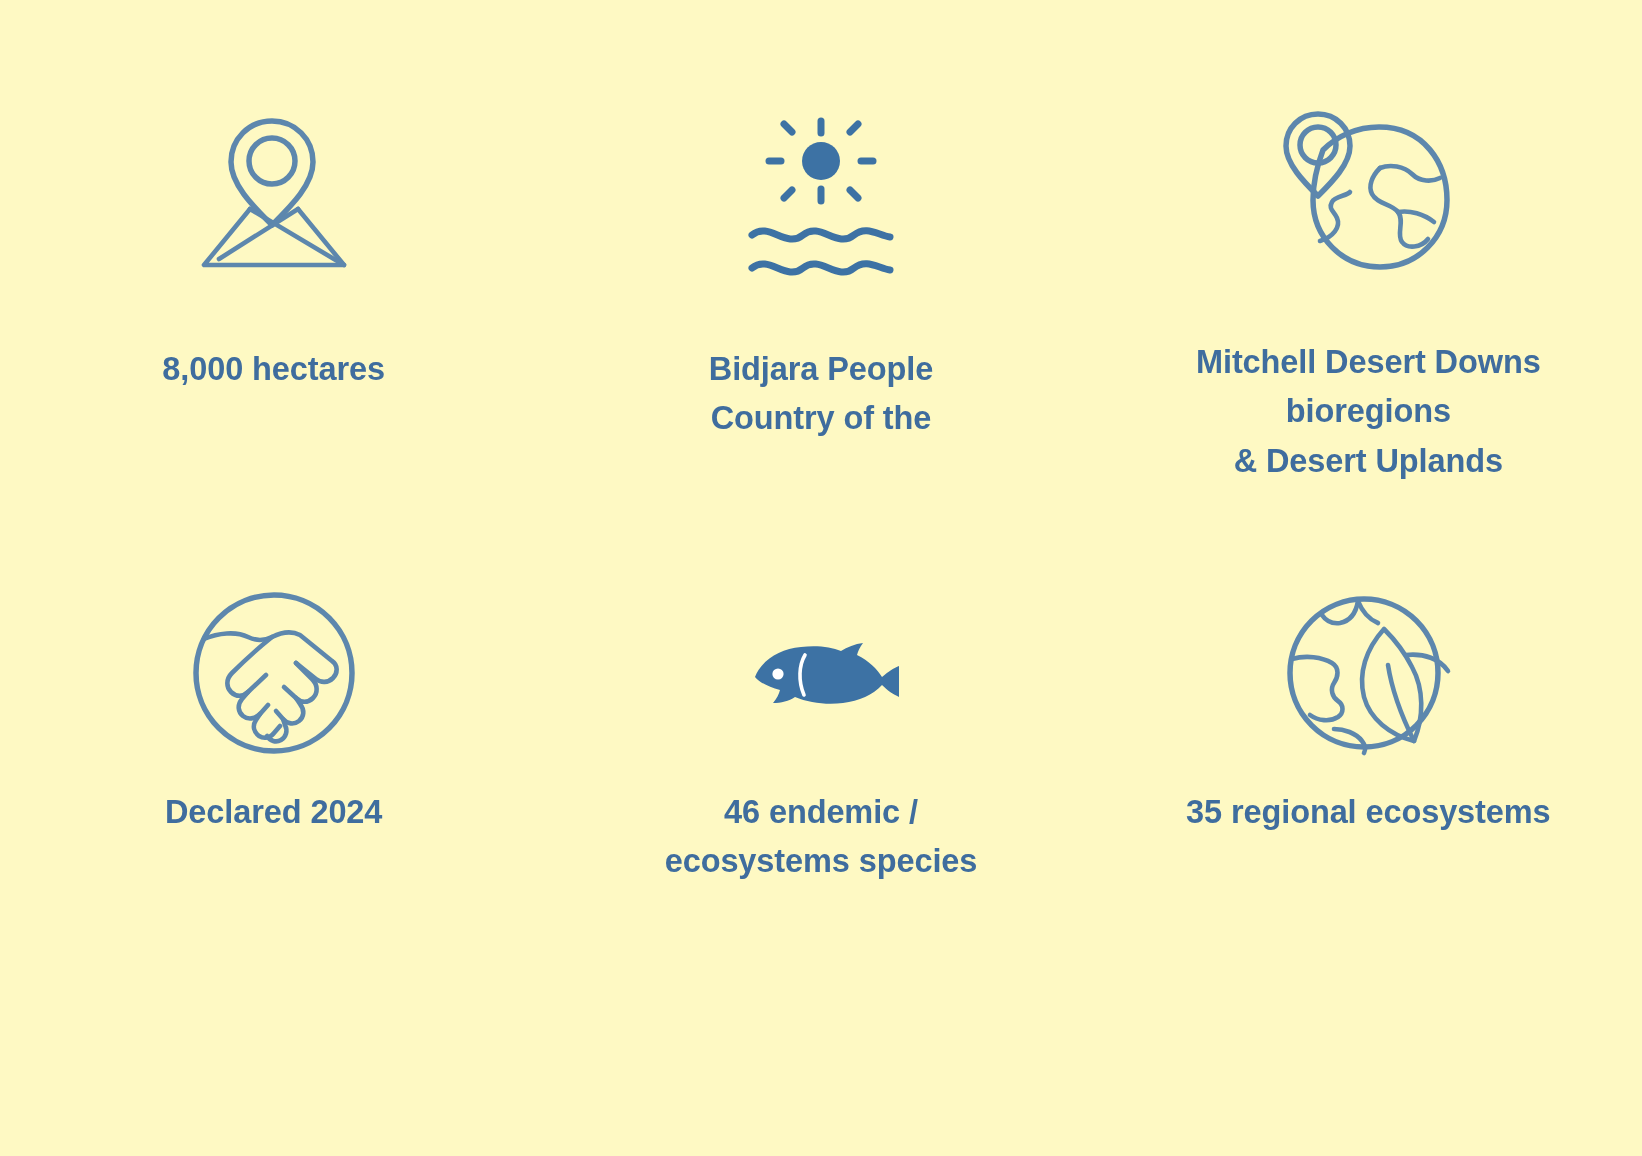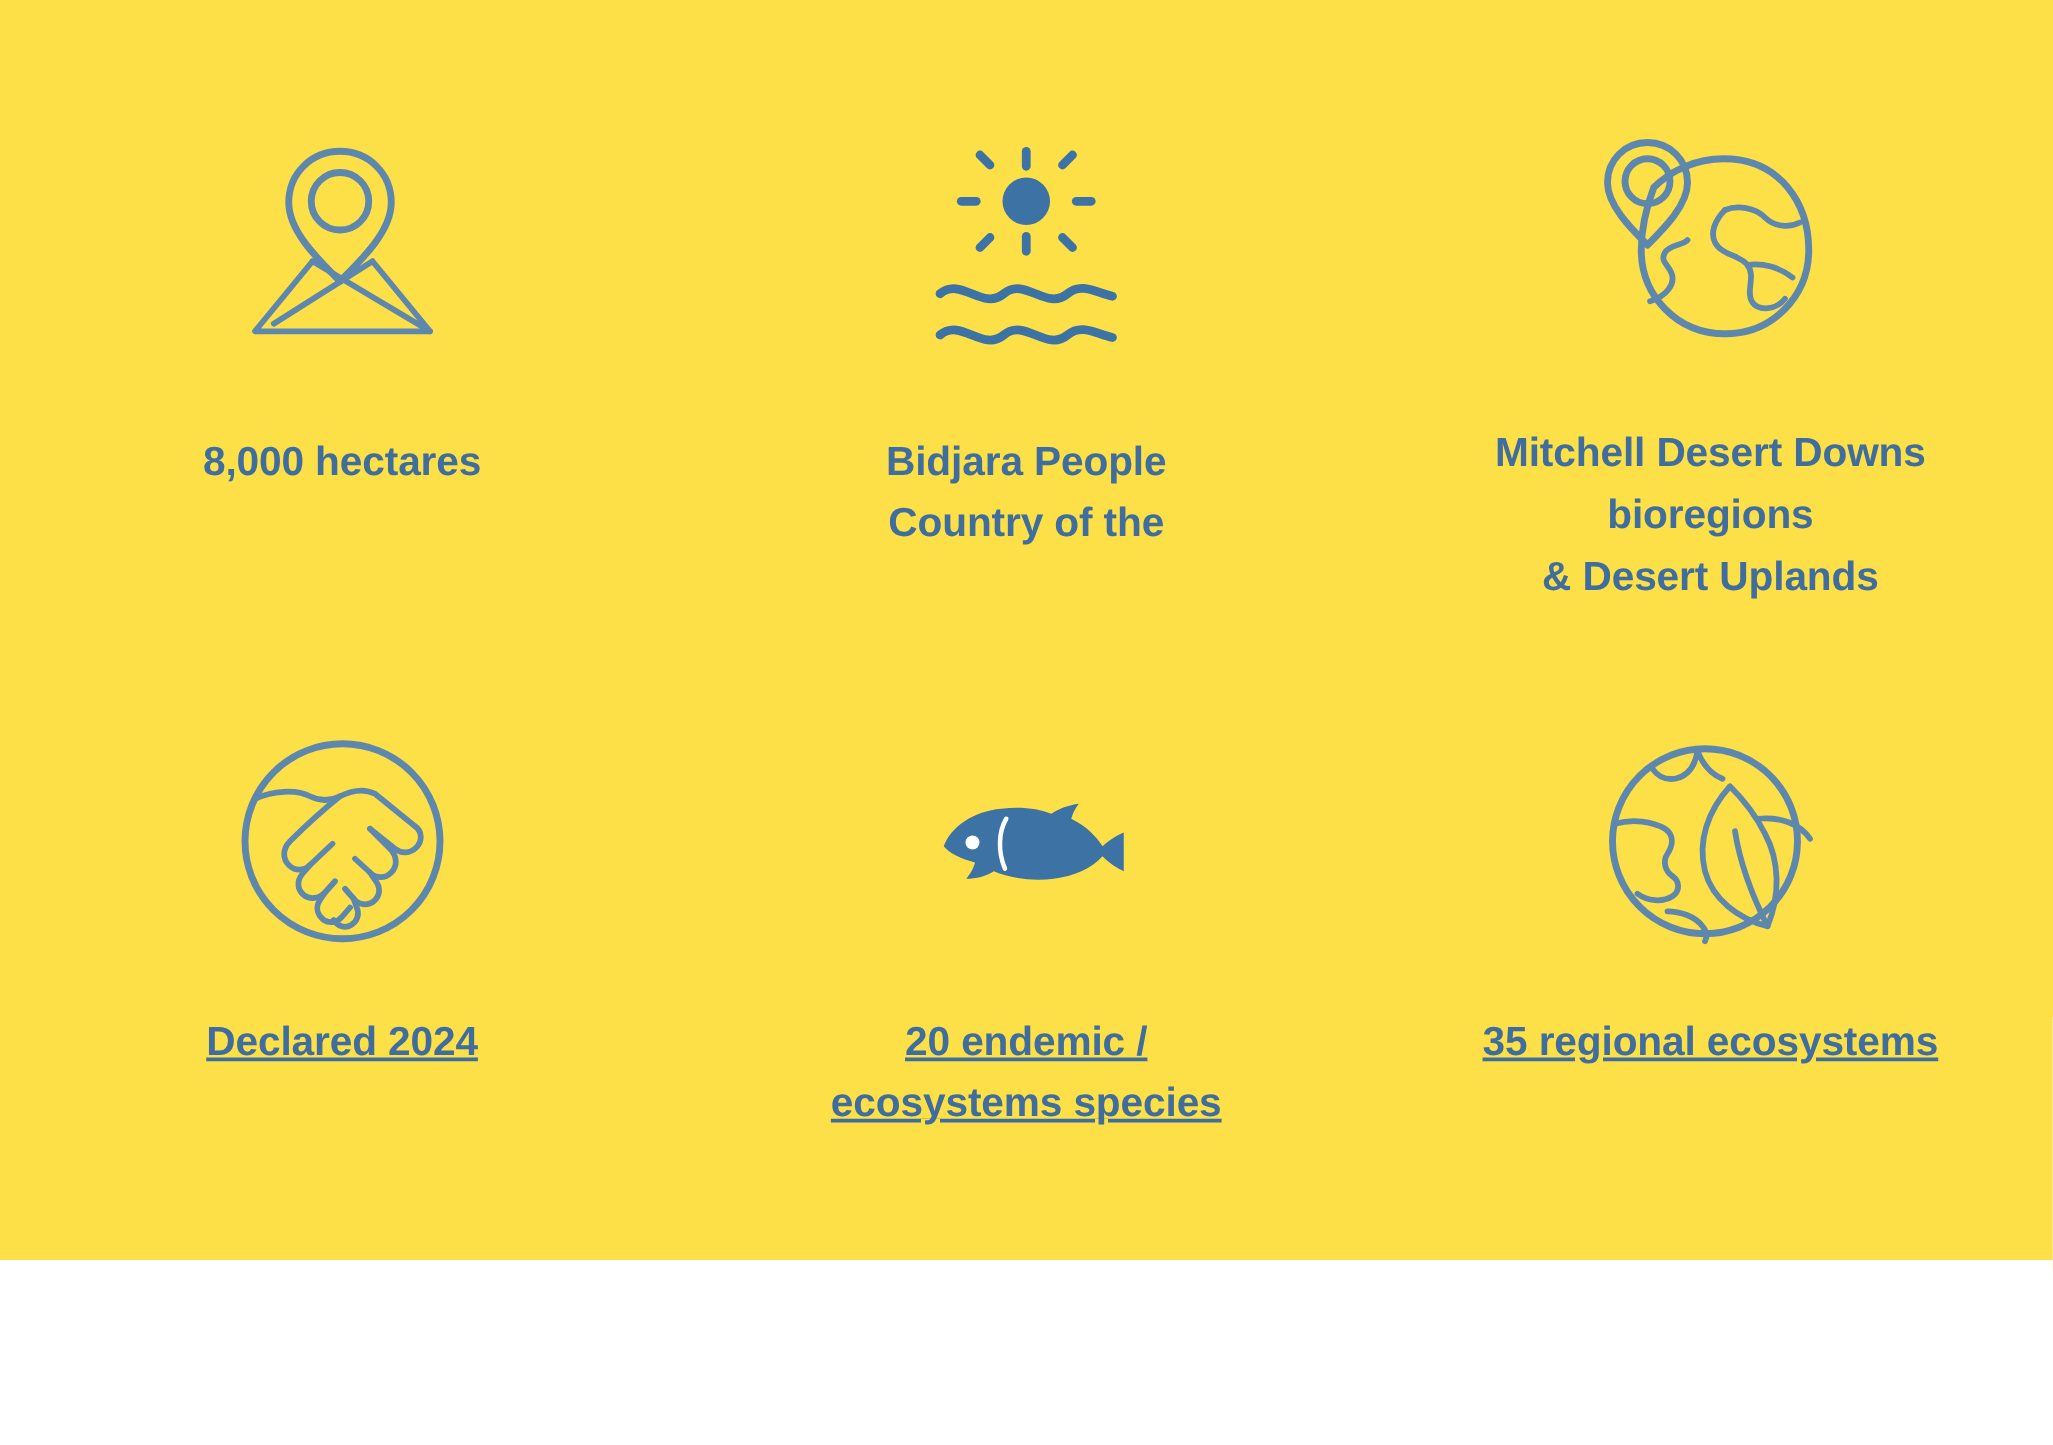--- a/index.html
+++ b/index.html
@@ -9,23 +9,23 @@
   }
   body {
     width: 1642px;
     height: 1156px;
     font-family: "Liberation Sans", sans-serif;
     overflow: hidden;
   }
 
   .infographic {
     width: 1642px;
-    height: 1008px;
+    height: 1156px;
     position: relative;
-    background: #fde047;
+    background: #fef9c3;
     box-sizing: border-box;
   }
 
   .grid {
     position: absolute;
     left: 0;
     top: 0;
     width: 1642px;
     height: 1010px;
     display: grid;
@@ -63,21 +63,21 @@
     text-align: center;
     color: #3f6d9e;
     font-weight: bold;
     font-size: 32.5px;
     line-height: 1.52;
     letter-spacing: -0.1px;
     max-width: 420px;
     font-family: "Liberation Sans", sans-serif;
   }
 
-  .stat-card.row-2 .stat-label { margin-top: 49px; text-decoration: underline; }
+  .stat-card.row-2 .stat-label { margin-top: 28px; }
 
   .icon-stroke {
     fill: none;
     stroke: #5d87ad;
     stroke-width: 5.5;
     stroke-linecap: round;
     stroke-linejoin: round;
   }
   .icon-stroke-thin {
     fill: none;
@@ -186,21 +186,21 @@
 
     <div class="stat-card row-2">
       <div class="icon-slot">
         <svg width="156" height="64" viewBox="0 0 156 64" aria-hidden="true">
           <path class="icon-fill" d="M12 36 C 18 20 36 8 58 6 C 74 4 88 6 98 10 C 104 6 112 3 120 2 C 117 6 115 10 114 14 C 126 20 134 28 139 36 C 146 30 151 27 156 25 L 156 56 C 150 53 145 50 139 44 C 130 54 116 60 100 62 C 84 64 66 62 52 56 C 46 60 38 62 30 62 C 34 57 36 53 37 49 C 26 46 17 42 12 36 Z"></path>
           <circle cx="35" cy="33" r="5.6" fill="#ffffff"></circle>
           <path d="M62 14 C 56 24 55 40 61 54" fill="none" stroke="#ffffff" stroke-width="3.6" stroke-linecap="round"></path>
         </svg>
       </div>
       <div class="stat-label">
-        <div>20 endemic /</div>
+        <div>46 endemic /</div>
         <div>ecosystems species</div>
       </div>
     </div>
 
     <div class="stat-card row-2">
       <div class="icon-slot">
         <svg width="160" height="160" viewBox="0 0 160 160" aria-hidden="true">
           <circle class="icon-stroke" cx="76" cy="80" r="74"></circle>
           <path class="icon-stroke-thin" d="M70 8 C 68 20 62 28 52 30 C 44 31 38 28 34 22"></path>
           <path class="icon-stroke-thin" d="M70 8 C 74 18 80 26 90 30"></path>

